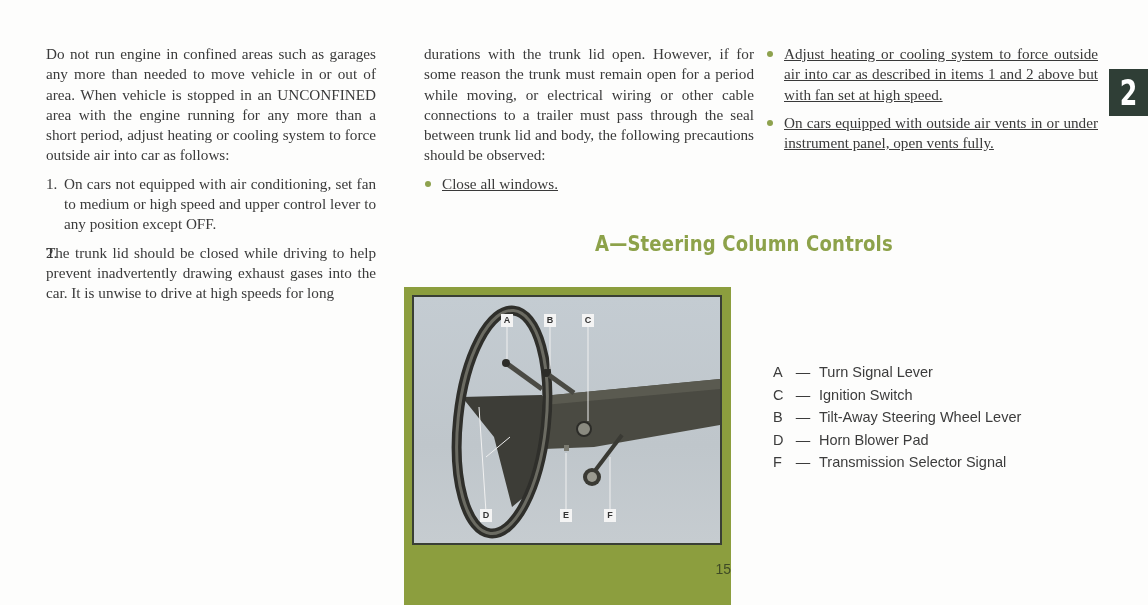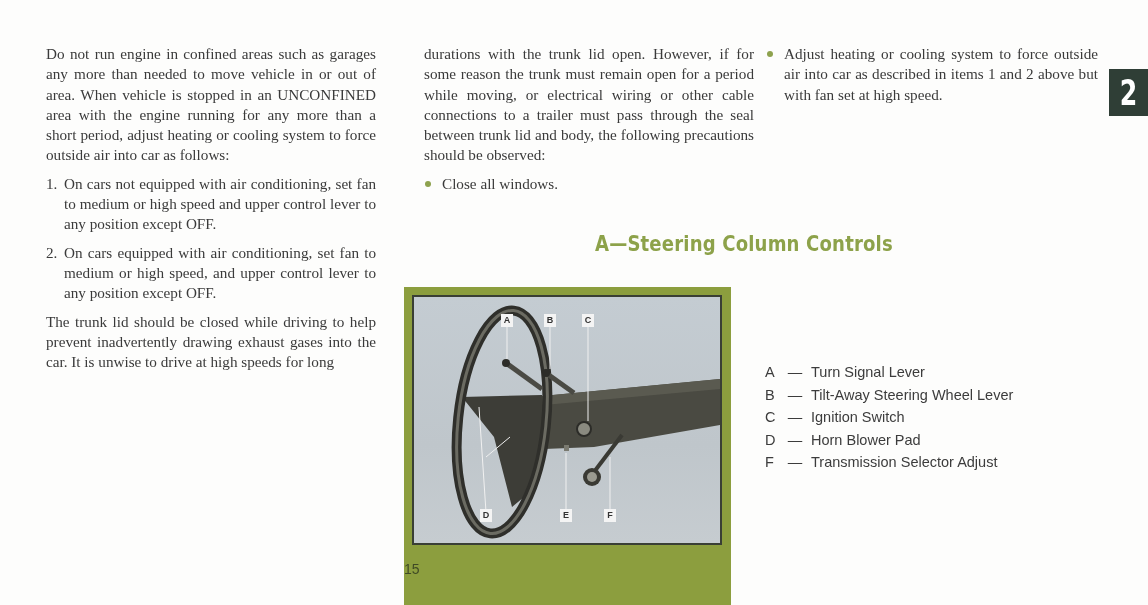--- a/index.html
+++ b/index.html
@@ -11,21 +11,21 @@
       position: relative;
     }
     .col { position: absolute; top: 44px; font-size: 15.2px; line-height: 20.3px; }
     .col1 { left: 46px; width: 330px; }
     .col2 { left: 424px; width: 330px; }
     .col3 { left: 766px; width: 332px; }
     p { margin: 0 0 8px 0; text-align: justify; }
     .warn { font-weight: bold; letter-spacing: 0.9px; text-transform: uppercase; color: #2e2e2e; margin-bottom: 10px; }
     .num { position: relative; padding-left: 18px; margin-bottom: 8px; text-align: justify; }
     .num .n { position: absolute; left: 0; top: 0; }
-    .bul { position: relative; padding-left: 18px; margin-bottom: 8px; text-align: justify; }
+    .bul { position: relative; padding-left: 18px; margin-bottom: 8px; text-align: justify; text-decoration: underline; }
     .bul .dot { position: absolute; left: 1px; top: 7px; width: 6px; height: 6px; border-radius: 50%; background: #8ea24e; }
     .heading {
       position: absolute; left: 595px; top: 232px;
       font-family: "DejaVu Sans", "Liberation Sans", sans-serif;
       font-weight: bold; font-size: 21px; letter-spacing: 0.2px;
       color: #8da24a;
       transform: scaleX(0.86); transform-origin: left top;
       white-space: nowrap;
     }
     .badge {
@@ -40,65 +40,68 @@
       position: absolute; left: 404px; top: 287px; width: 327px; height: 318px;
       background: #8c9e3e;
     }
     .photo {
       position: absolute; left: 8px; top: 8px; width: 310px; height: 250px;
       background: linear-gradient(180deg, #c4ccd2 0%, #bfc6cb 60%, #c6ccd0 100%);
       border: 2px solid #3a3f35; box-sizing: border-box;
       overflow: hidden;
     }
     .page-num {
-      position: absolute; left: 0; width: 100%; top: 274px; text-align: left;
+      position: absolute; left: 0; width: 100%; top: 274px; text-align: right;
       font-family: "Liberation Sans", "DejaVu Sans", sans-serif; font-size: 14px; color: #3f4a25;
     }
     .lbl {
       position: absolute; width: 12px; height: 13px; background: #f4f4f4;
       font-family: "Liberation Sans", sans-serif; font-weight: bold; font-size: 9px; line-height: 13px;
       text-align: center; color: #333;
     }
     .legend {
       position: absolute; left: 765px; top: 361px;
       font-family: "Liberation Sans", "DejaVu Sans", sans-serif; font-size: 14.5px; line-height: 22.6px;
       color: #3c3c3c;
     }
-    .legend .row { white-space: nowrap; }
+    .legend .row { white-space: nowrap; margin-left: 8px; }
     .legend .k { display: inline-block; width: 14px; }
     .legend .dash { display: inline-block; width: 32px; text-align: center; }
   </style>
 </head>
 <body>
 
 <div class="col col1">
   <p>Do not run engine in confined areas such as garages any more than needed to move vehicle in or out of area. When vehicle is stopped in an UNCONFINED area with the engine running for any more than a short period, adjust heating or cooling system to force outside air into car as follows:</p>
   <div class="num">
     <span class="n">1.</span>
     <span>On cars not equipped with air conditioning, set fan to medium or high speed and upper control lever to any position except OFF.</span>
   </div>
   <div class="num">
     <span class="n">2.</span>
-    <span>On cars equipped with air conditioning, set fan to medium or high speed, and upper control lever to any position except OFF.</span>
   </div>
   <p>The trunk lid should be closed while driving to help prevent inadvertently drawing exhaust gases into the car. It is unwise to drive at high speeds for long</p>
 </div>
 
 <div class="col col2">
   <p>durations with the trunk lid open. However, if for some reason the trunk must remain open for a period while moving, or electrical wiring or other cable connections to a trailer must pass through the seal between trunk lid and body, the following precautions should be observed:</p>
   <div class="bul">
     <span class="dot"></span>
     <span>Close all windows.</span>
   </div>
 </div>
 
 <div class="col col3">
   <div class="bul">
     <span class="dot"></span>
     <span>Adjust heating or cooling system to force outside air into car as described in items 1 and 2 above but with fan set at high speed.</span>
+  </div>
+  <div class="bul">
+    <span class="dot"></span>
+    <span>On cars equipped with outside air vents in or under instrument panel, open vents fully.</span>
   </div>
 </div>
 
 <div class="badge">
   <span>2</span>
 </div>
 
 <div class="heading">A—Steering Column Controls</div>
 
 <div class="panel">
@@ -143,24 +146,24 @@
     <div class="lbl" style="left:190px; top:212px;">F</div>
   </div>
   <div class="page-num">15</div>
 </div>
 
 <div class="legend">
   <div class="row">
     <span class="k">A</span><span class="dash">—</span><span>Turn Signal Lever</span>
   </div>
   <div class="row">
-    <span class="k">B</span><span class="dash">—</span><span>Tilt-Away Steering Wheel Lever</span>
+    <span class="k">C</span><span class="dash">—</span><span>Ignition Switch</span>
   </div>
   <div class="row">
-    <span class="k">C</span><span class="dash">—</span><span>Ignition Switch</span>
+    <span class="k">B</span><span class="dash">—</span><span>Tilt-Away Steering Wheel Lever</span>
   </div>
   <div class="row">
     <span class="k">D</span><span class="dash">—</span><span>Horn Blower Pad</span>
   </div>
   <div class="row">
-    <span class="k">F</span><span class="dash">—</span><span>Transmission Selector Adjust</span>
+    <span class="k">F</span><span class="dash">—</span><span>Transmission Selector Signal</span>
   </div>
 </div>
 
 </body></html>

